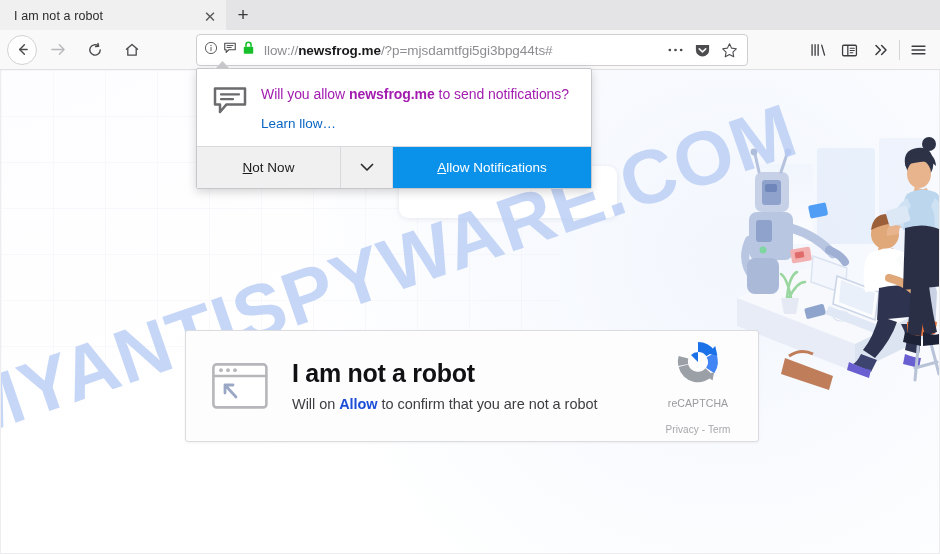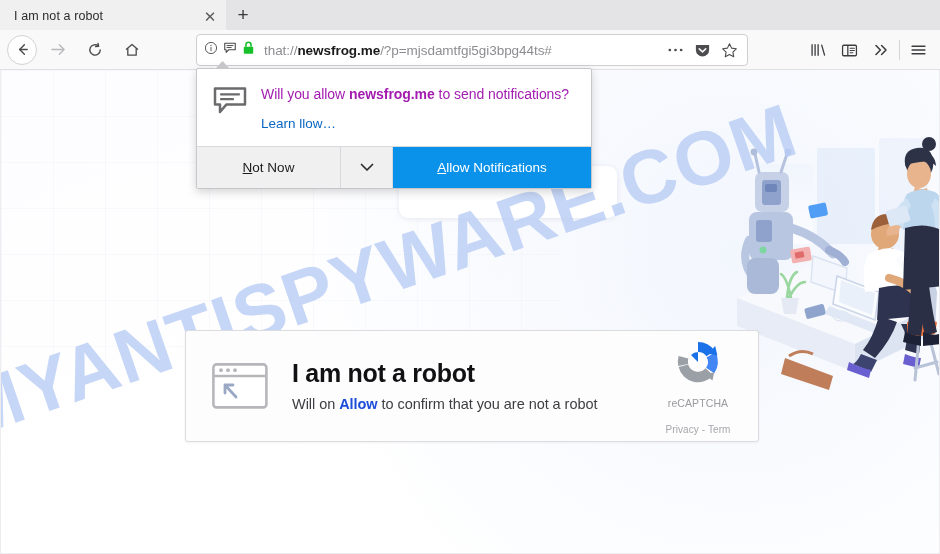--- a/index.html
+++ b/index.html
@@ -322,21 +322,21 @@
             <path d="M4.6 5.2 H11.4 M4.6 7.4 H9.4" stroke-linecap="round" stroke-width="1.1"></path>
           </svg>
         </span>
         <span>
           <svg width="13" height="14" viewBox="0 0 14 16">
             <rect x="1.6" y="6.6" width="10.8" height="8" rx="1.1" fill="#17bf2b"></rect>
             <path d="M4.1 6.6 V4.4 a2.9 2.9 0 0 1 5.8 0 V6.6" fill="none" stroke="#17bf2b" stroke-width="1.8"></path>
           </svg>
         </span>
       </span>
-      <span class="url-text"><span>that://</span><b>newsfrog.me</b><span>/?p=mjsdamtfgi5gi3bpg44ts#</span></span>
+      <span class="url-text"><span>llow://</span><b>newsfrog.me</b><span>/?p=mjsdamtfgi5gi3bpg44ts#</span></span>
       <span class="url-actions">
         <span class="url-act">
           <svg width="17" height="6" viewBox="0 0 18 6" fill="#4c4c4f">
             <circle cx="3" cy="3" r="1.45"></circle>
               <circle cx="9" cy="3" r="1.45"></circle>
               <circle cx="15" cy="3" r="1.45"></circle>
           </svg>
         </span>
         <span class="url-act">
           <svg width="17" height="17" viewBox="0 0 18 18">

